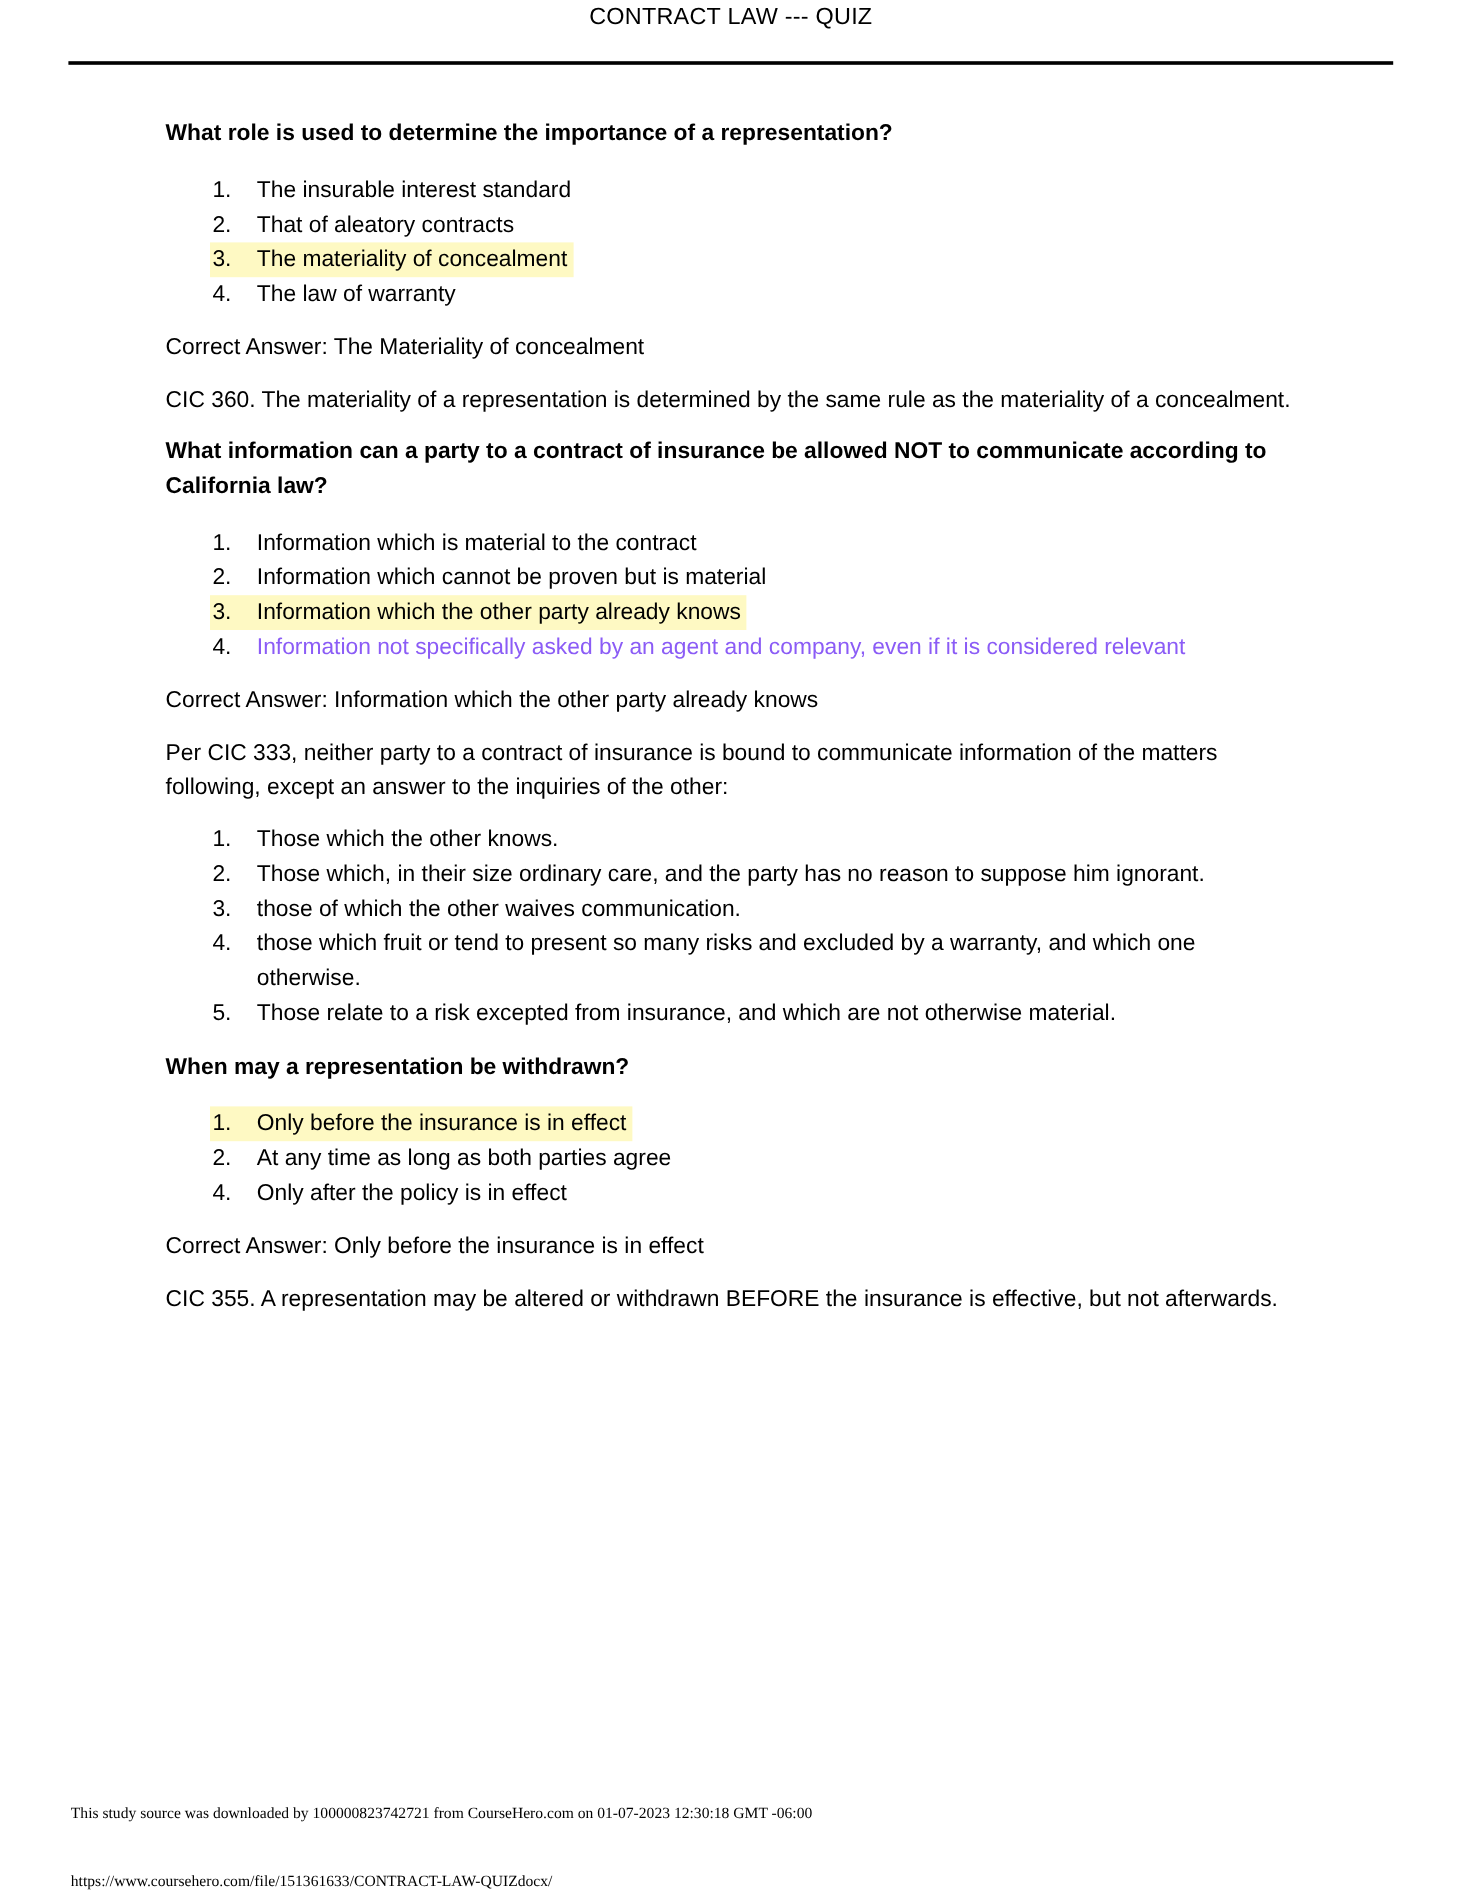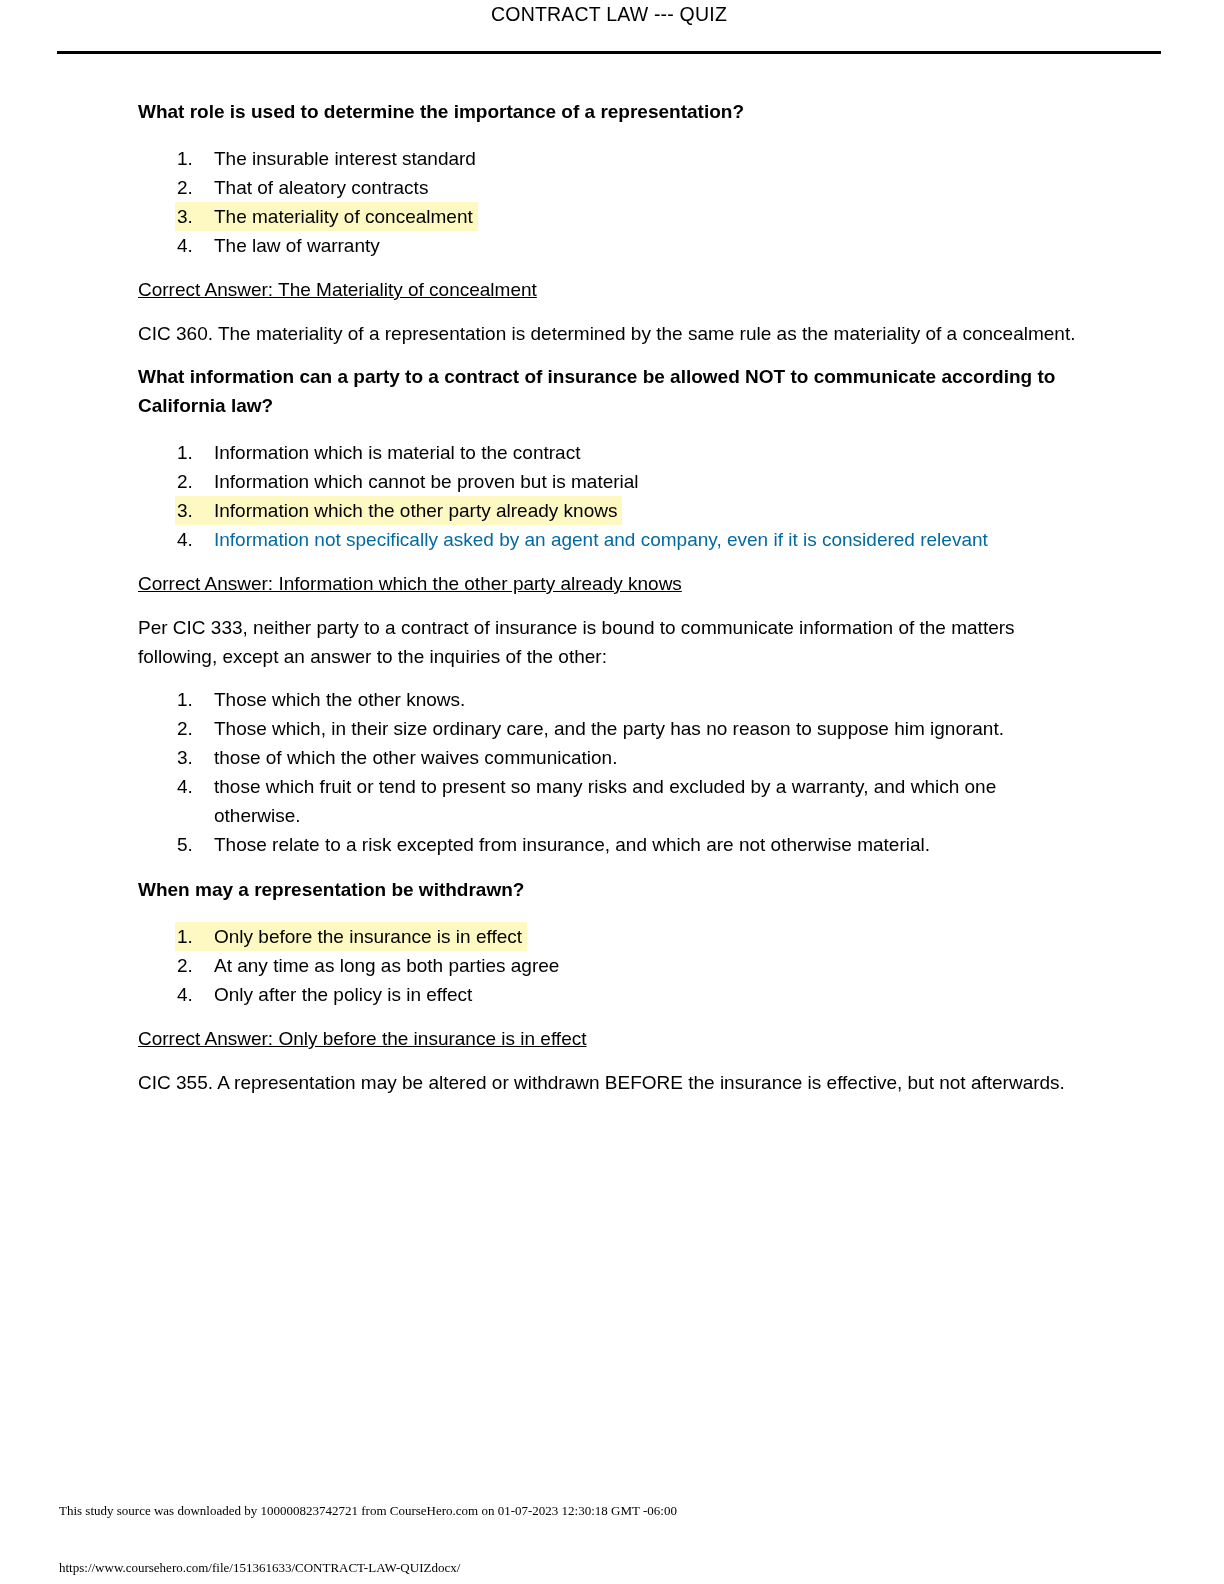--- a/index.html
+++ b/index.html
@@ -46,23 +46,23 @@
   .opt .num {
     display: inline-block;
     width: 37px;
     text-indent: 0;
   }
   .hl {
     background: #fef9c3;
     padding: 4px 5px 4px 2px;
     margin-left: -2px;
   }
-  .red { color: #0369a1; }
+  .red { color: #8b5cf6; }
   .para { margin-bottom: 14px; }
-  .answer-line { margin-bottom: 15px; text-decoration: underline; }
+  .answer-line { margin-bottom: 15px; }
   .sub-list { margin-bottom: 16px; }
   .footer {
     position: absolute;
     left: 59px;
     font-family: "Liberation Serif", serif;
     font-size: 13px;
     line-height: 19px;
     color: #000000;
   }
   .footer-1 { top: 1501px; }

